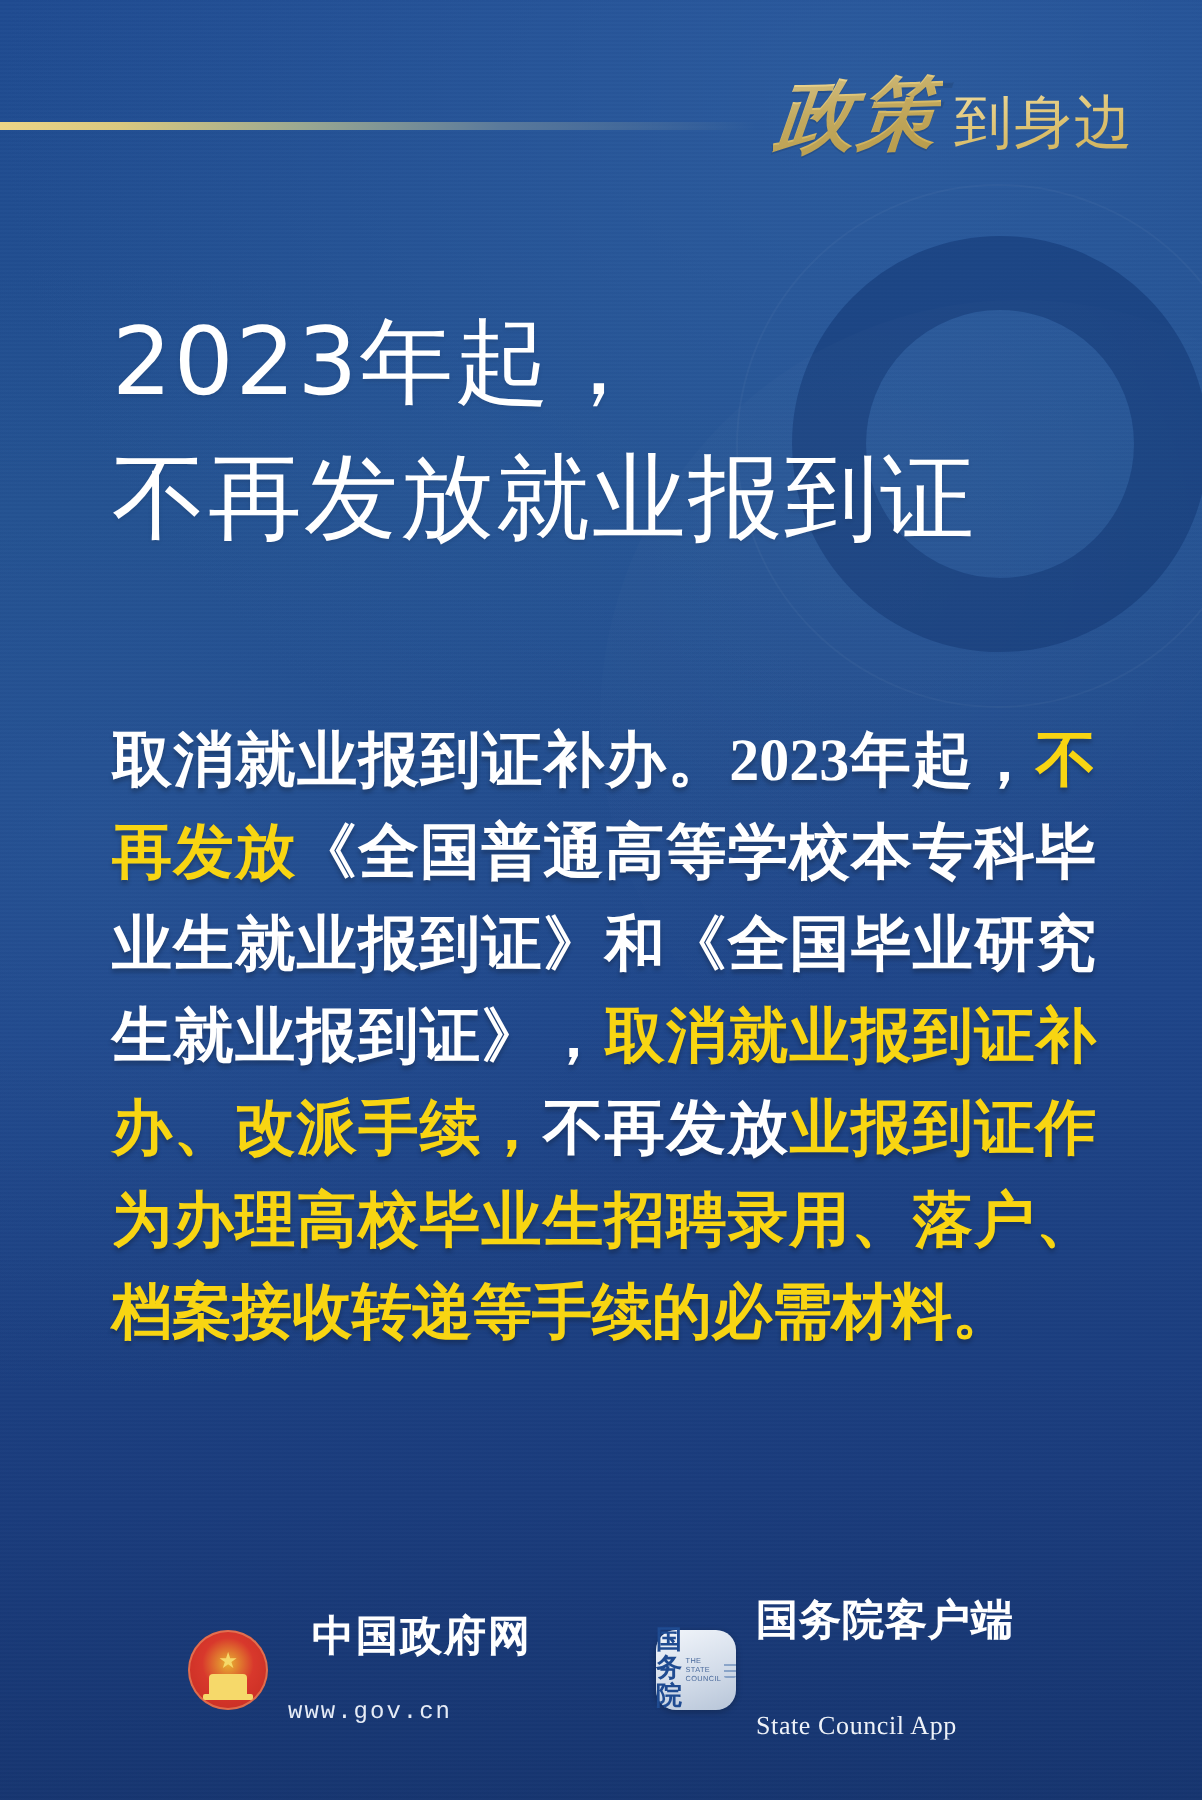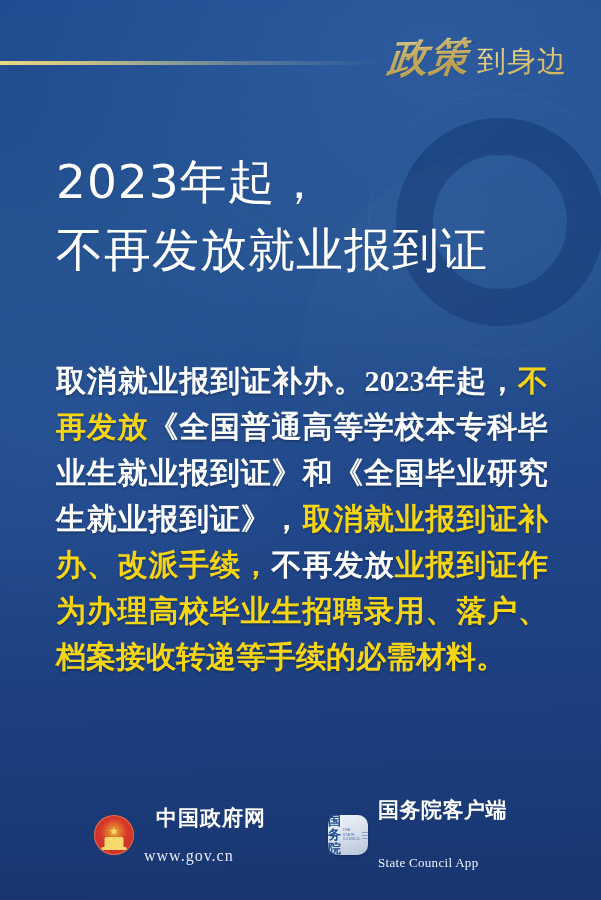--- a/index.html
+++ b/index.html
@@ -205,22 +205,22 @@
   .gov-text .line1 {
     font-family: "DejaVu Sans", "Liberation Sans", sans-serif;
     font-weight: bold;
     font-size: 21px;
     color: #ffffff;
     letter-spacing: 1px;
     line-height: 24px;
     padding-left: 12px;
   }
   .gov-text .line2 {
-    font-family: Liberation Serif, serif;
-    font-size: 16px;
+    font-family: Liberation Mono, monospace;
+    font-size: 12px;
     color: #e6ecf6;
     letter-spacing: 1px;
     line-height: 16px;
     margin-top: 18px;
   }
 
   .appicon {
     width: 40px;
     height: 40px;
     border-radius: 10px;

